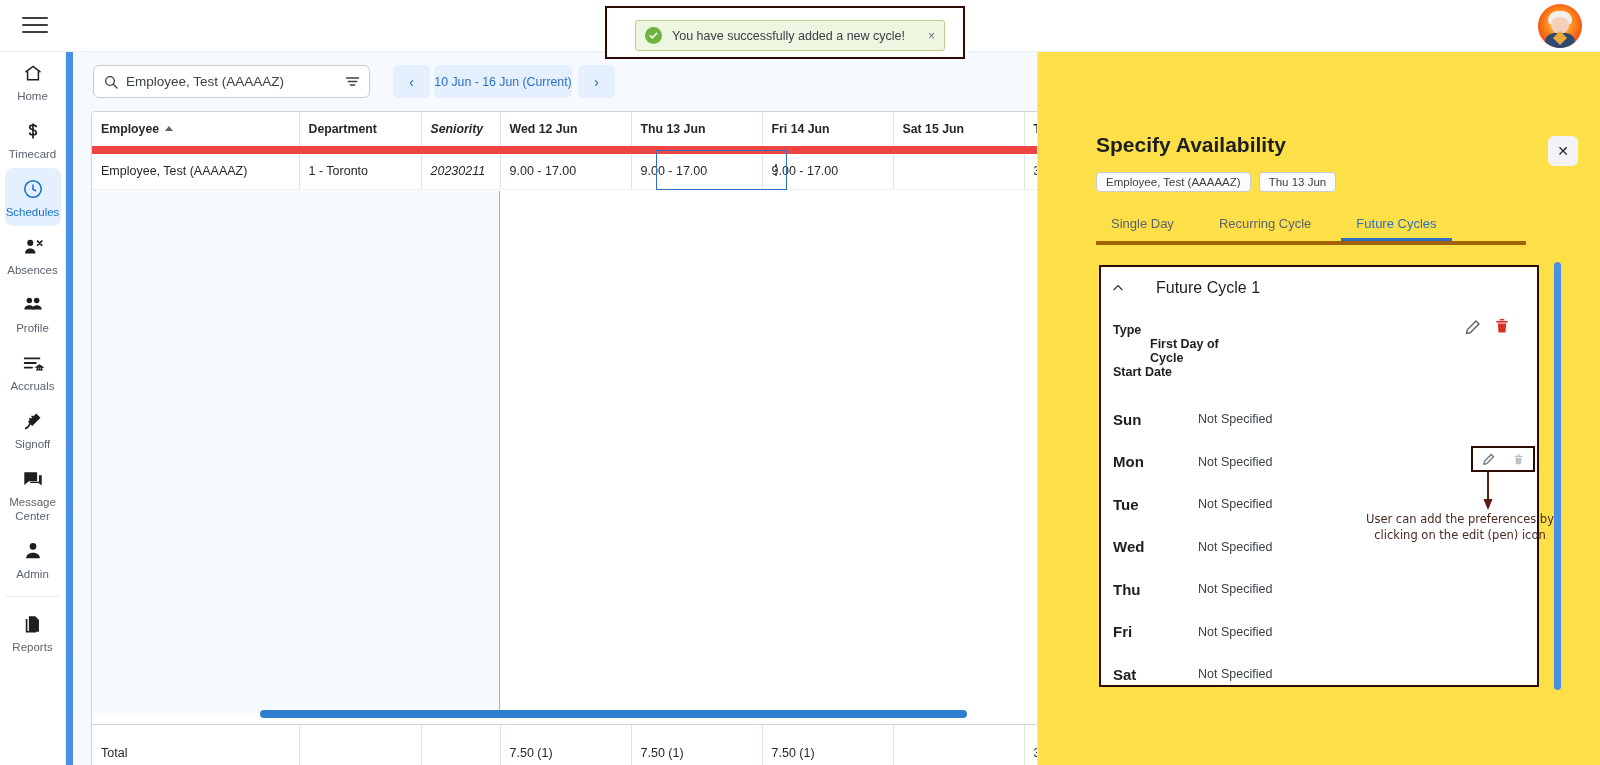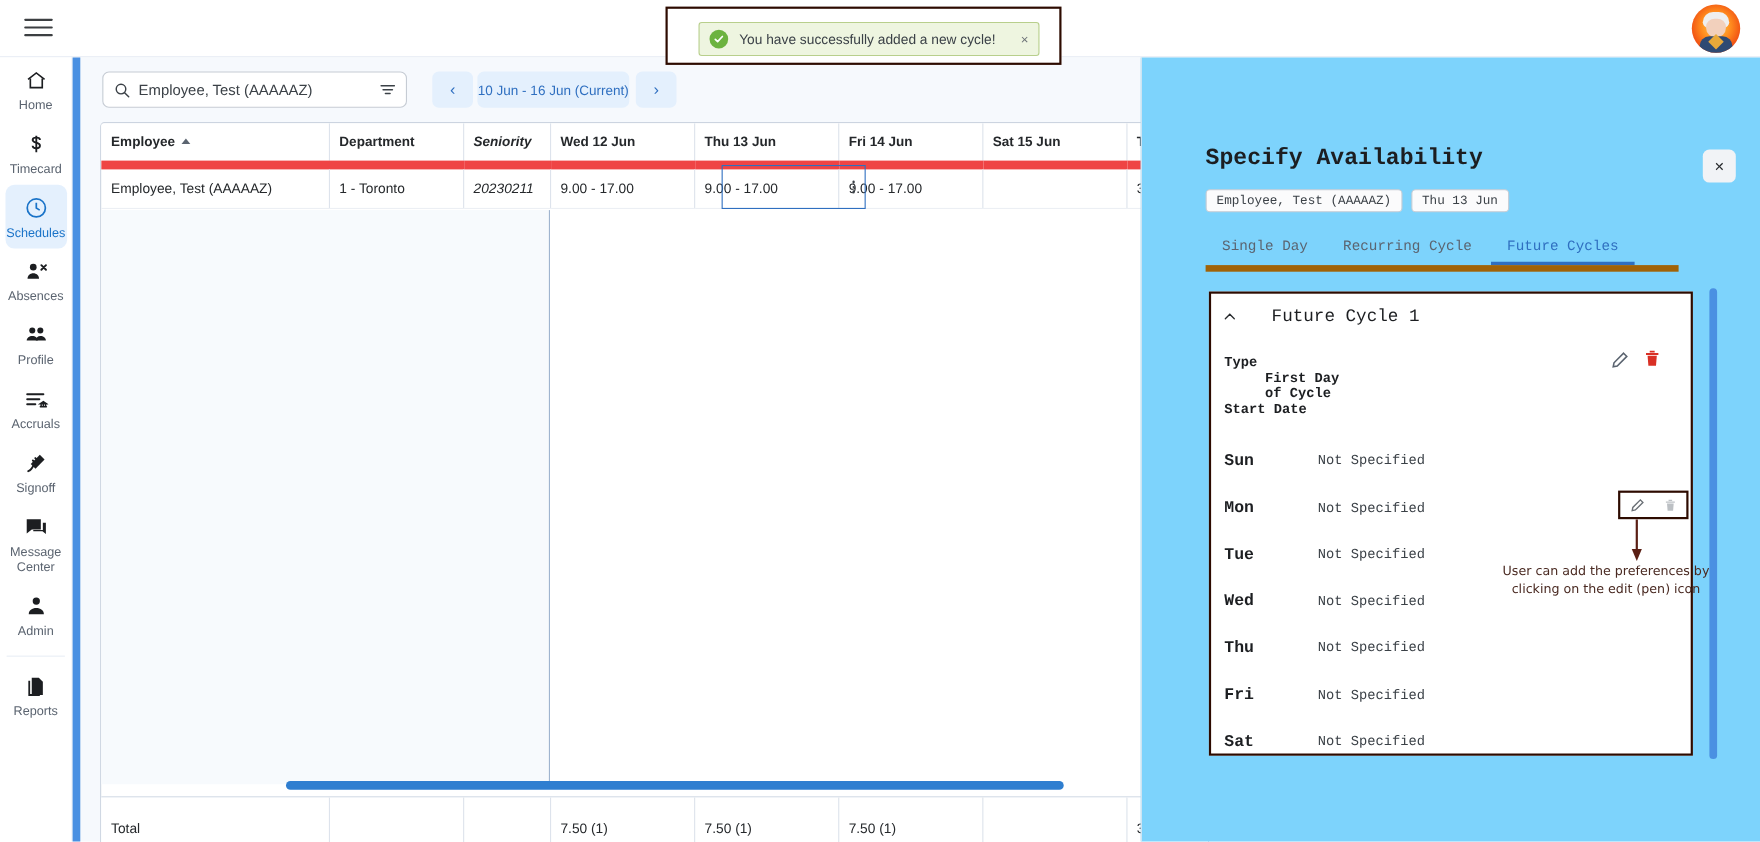--- a/index.html
+++ b/index.html
@@ -255,46 +255,45 @@
     height: 55px; padding: 0 9px;
     font-size: 12.5px; color: #25282b;
     border-right: 1px solid #dde3ec;
     background: #ffffff;
   }
 
   
   #panel {
     position: absolute; left: 1037px; top: 52px;
     width: 563px; height: 713px;
-    background: #7dd3fc;
+    background: #fde047;
     border-left: 1px solid #e3e8ef;
     z-index: 15;
-    font-family: Liberation Mono, monospace;
   }
   #panel-title {
     position: absolute; left: 58px; top: 81px;
     font-size: 21px; font-weight: bold; color: #1c1e21;
   }
   #panel-close {
     position: absolute; right: 22px; top: 84px;
     width: 30px; height: 30px; border-radius: 6px;
     background: #f1f3f6;
     display: flex; align-items: center; justify-content: center;
     font-size: 14px; color: #25282b; cursor: pointer;
   }
   #chips { position: absolute; left: 58px; top: 120px; display: flex; gap: 8px; }
   .chip {
     border: 1px solid #c6ccd4; border-radius: 4px;
     padding: 3px 9px; font-size: 11.5px; color: #3b4147;
     background: #fbfbfc; cursor: pointer;
   }
   #tabs {
     position: absolute; left: 58px; top: 158px;
-    width: 430px; display: flex; gap: 2px;
-    border-bottom: 6px solid #a16207;
+    width: 430px; display: flex; gap: 15px;
+    border-bottom: 4px solid #a16207;
   }
   .tab {
     padding: 6px 15px 10px 15px;
     font-size: 13px; color: #5b6470; cursor: pointer;
   }
   .tab.active { color: #2f6fc0; box-shadow: inset 0 -3px 0 0 #2f6fc0; }
 
   #cycle-card {
     position: absolute; left: 61px; top: 213px;
     width: 440px; height: 422px;

